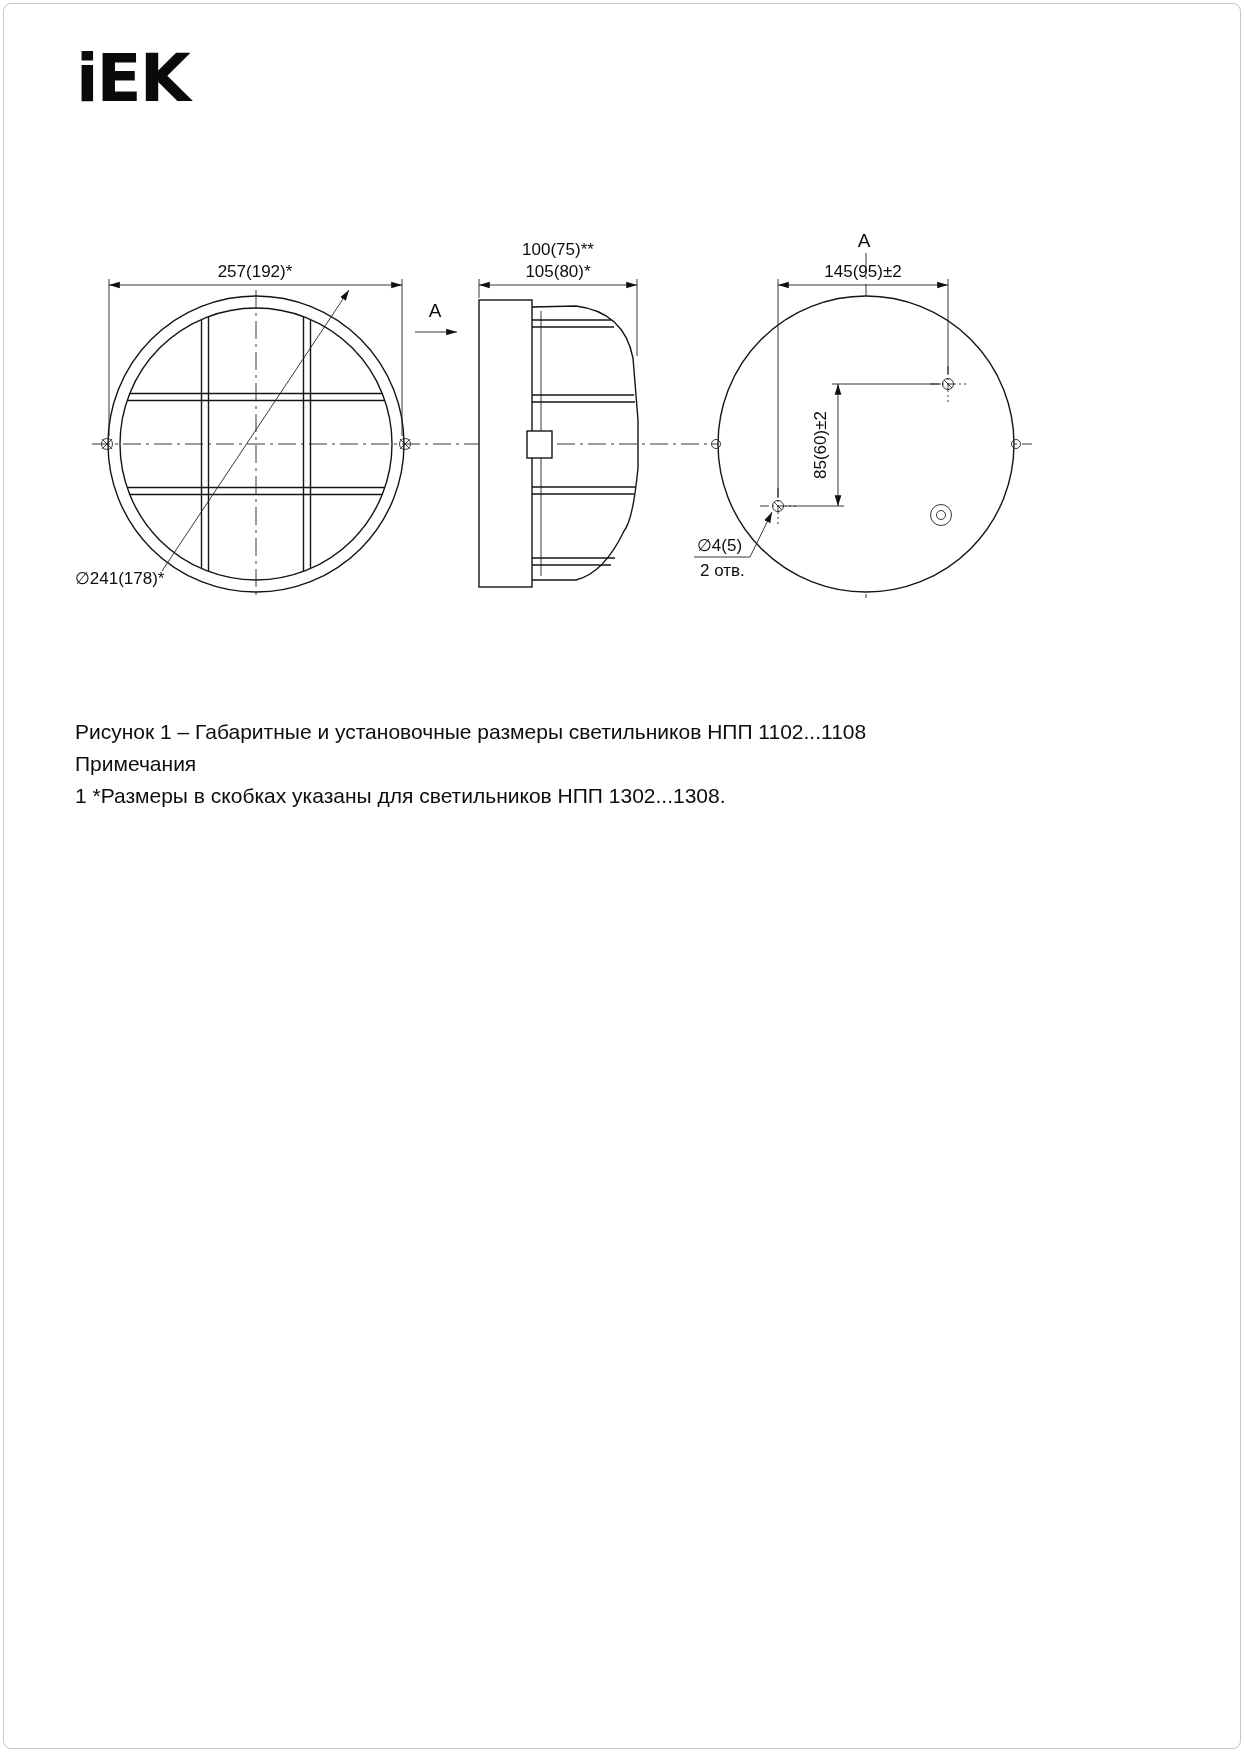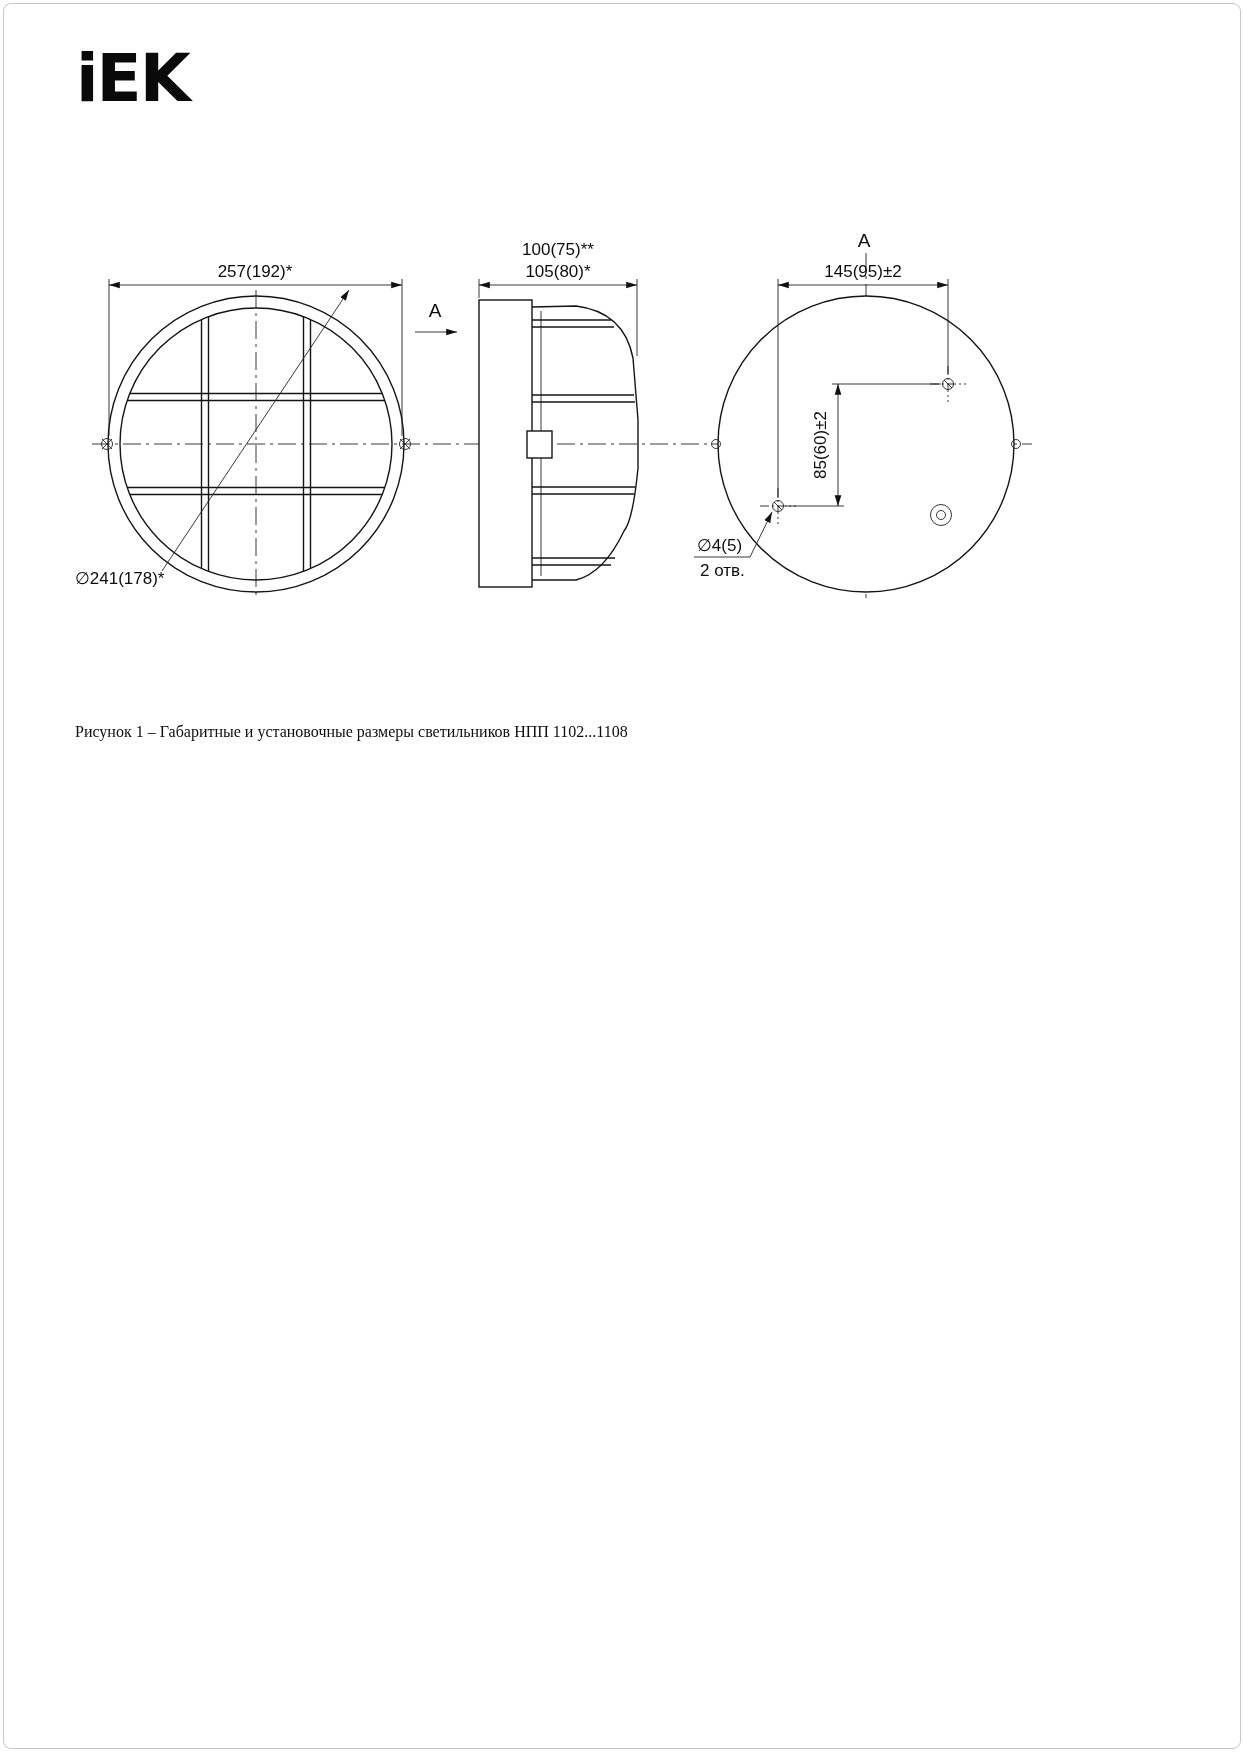--- a/index.html
+++ b/index.html
@@ -20,21 +20,21 @@
     position:absolute;left:76px;top:40px;
     font-weight:bold;font-size:66px;letter-spacing:-2px;
     color:#0a0a0a;
     font-family:"DejaVu Sans","Liberation Sans",sans-serif;
   }
   .drawing{
     position:absolute;left:0;top:0;
   }
   .caption{
     position:absolute;left:75px;top:716px;width:1100px;
-    font-size:16px;line-height:32px;color:#0d0d0d;font-family:Liberation Serif, serif;
+    font-size:21px;line-height:32px;color:#0d0d0d;
   }
   .caption div{white-space:nowrap;}
   
   .outline{stroke:#141414;stroke-width:1.4;fill:none;}
   .outline-f{stroke:#141414;stroke-width:1.4;fill:#ffffff;}
   .thin{stroke:#222;stroke-width:0.9;fill:none;}
   .cl{stroke:#222;stroke-width:0.9;fill:none;stroke-dasharray:18 5 3 5;}
   .cls{stroke:#222;stroke-width:0.9;fill:none;stroke-dasharray:9 3 2 3;}
   .dimtext{font-family:"Liberation Sans",sans-serif;font-size:17px;fill:#0d0d0d;}
   .viewtext{font-family:"Liberation Sans",sans-serif;font-size:19px;fill:#0d0d0d;}
@@ -177,13 +177,15 @@
       <text class="dimtext" x="697" y="551" text-anchor="start">∅4(5)</text>
       <line class="thin" x1="694" y1="557" x2="750" y2="557"></line>
       <line class="thin" x1="750" y1="557" x2="772" y2="512" marker-end="url(#arrow)"></line>
       <text class="dimtext" x="700" y="576" text-anchor="start">2 отв.</text>
     </g>
   </g>
 </svg>
 
 <div class="caption">
   <div>Рисунок 1 – Габаритные и установочные размеры светильников НПП 1102...1108</div>
+  <div>Примечания</div>
+  <div>1 *Размеры в скобках указаны для светильников НПП 1302...1308.</div>
 </div>
 
 </body></html>

